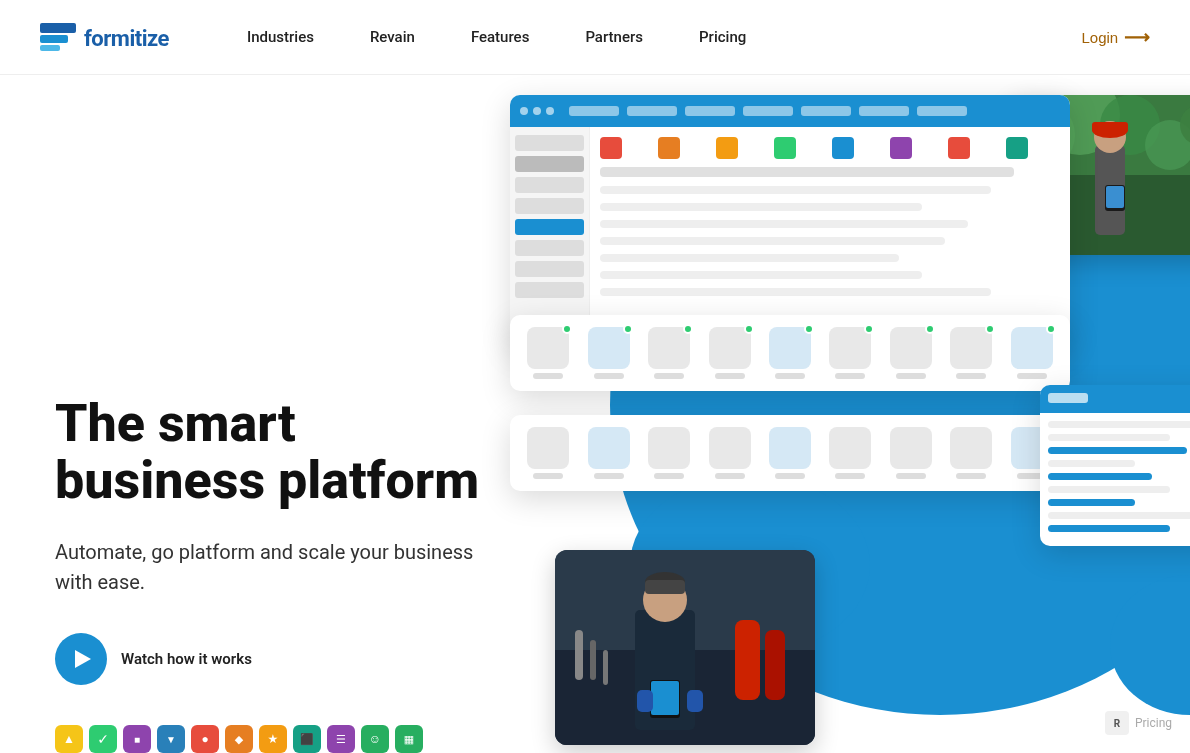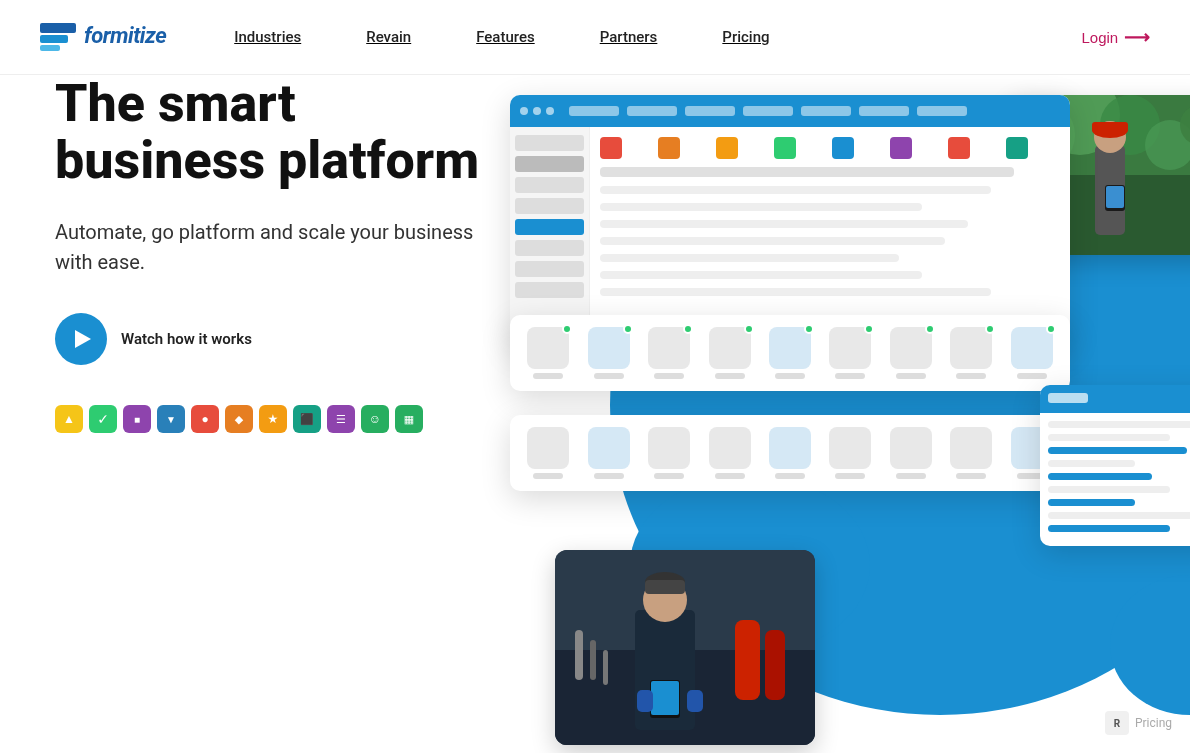--- a/index.html
+++ b/index.html
@@ -11,41 +11,39 @@
       align-items: center;
       padding: 0 40px;
       height: 75px;
       border-bottom: 1px solid #eee;
       position: relative;
       z-index: 10;
       background: #fff;
     }
     .logo {
       display: flex;
-      align-items: flex-start;
+      align-items: flex-end;
       gap: 8px;
       text-decoration: none;
-      margin-right: 40px;
-      font-style: italic;
+      margin-right: 50px;
     }
     .logo-icon {
       width: 36px;
       height: 28px;
     }
     .logo-text {
       font-size: 22px;
       font-weight: 700;
       color: #1a5fa8;
       letter-spacing: -0.5px;
     }
     .nav-links {
       display: flex;
-      gap: 9px;
+      gap: 0;
       flex: 1;
-      text-decoration: underline;
     }
     .nav-link {
       font-size: 15px;
       color: #222;
       text-decoration: none;
       padding: 0 28px;
       cursor: pointer;
       font-weight: 500;
     }
     .nav-actions {
@@ -71,38 +69,38 @@
       color: #fff;
       font-size: 15px;
       font-weight: 600;
       cursor: pointer;
     }
     .btn-login {
       display: flex;
       align-items: center;
       gap: 6px;
       font-size: 15px;
-      color: #be185d;
+      color: #a16207;
       font-weight: 500;
       cursor: pointer;
       background: none;
       border: none;
     }
     .login-arrow {
       font-size: 18px;
       font-weight: bold;
     }
 
     
     .hero {
       position: relative;
       height: 678px;
       overflow: hidden;
       display: flex;
-      align-items: flex-start;
+      align-items: flex-end;
     }
     .hero-left {
       padding: 0 0 0 55px;
       width: 500px;
       flex-shrink: 0;
       z-index: 5;
     }
     .hero-title {
       font-size: 52px;
       font-weight: 800;

